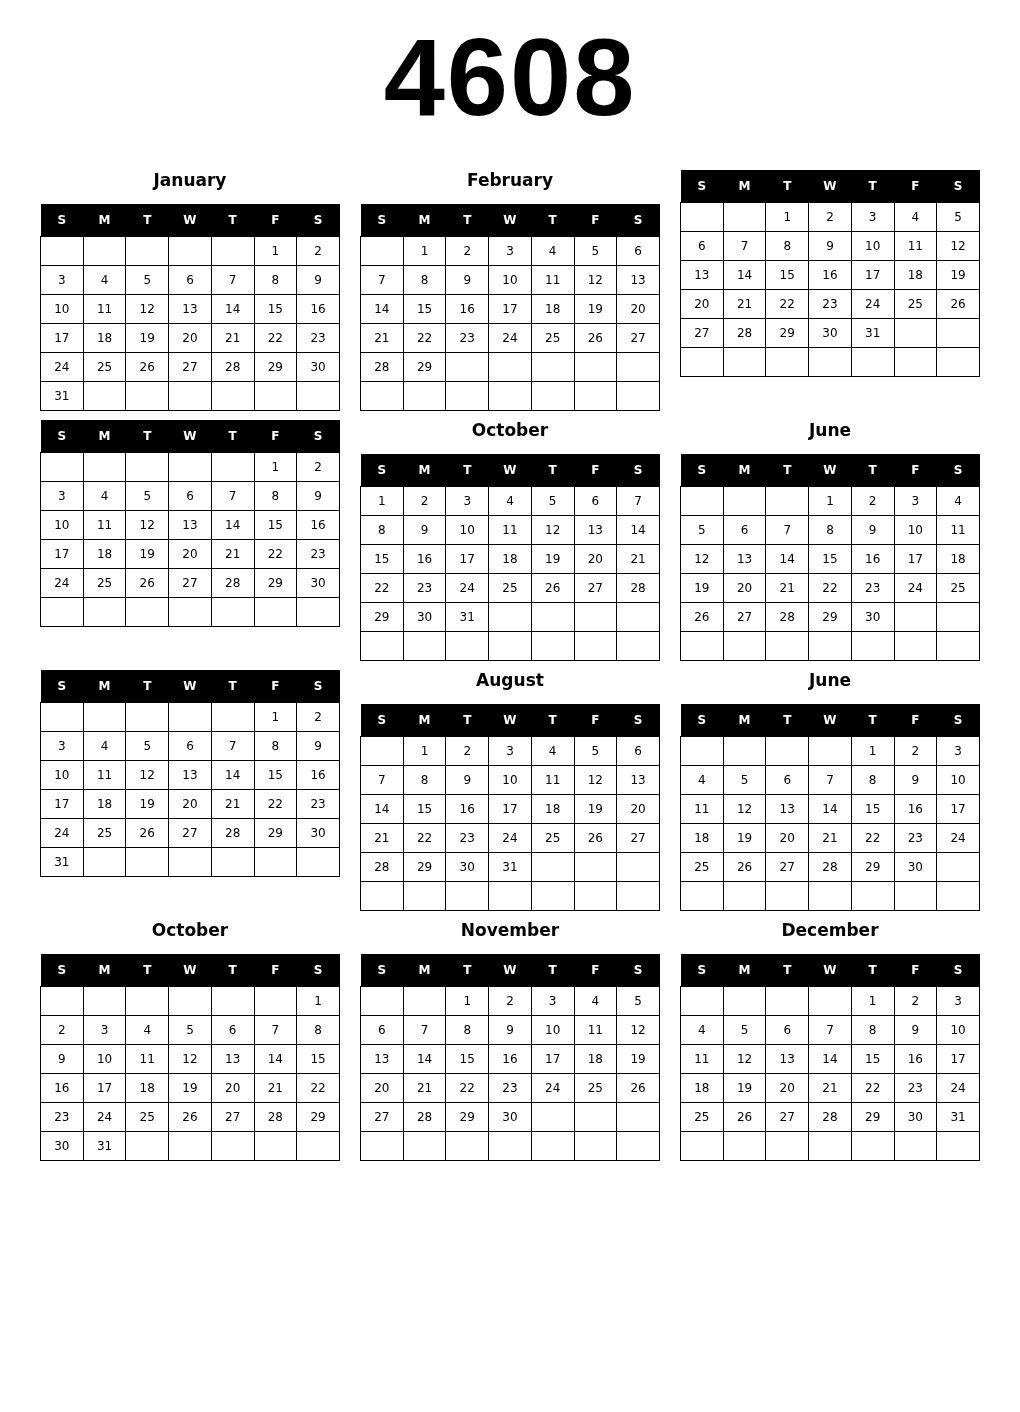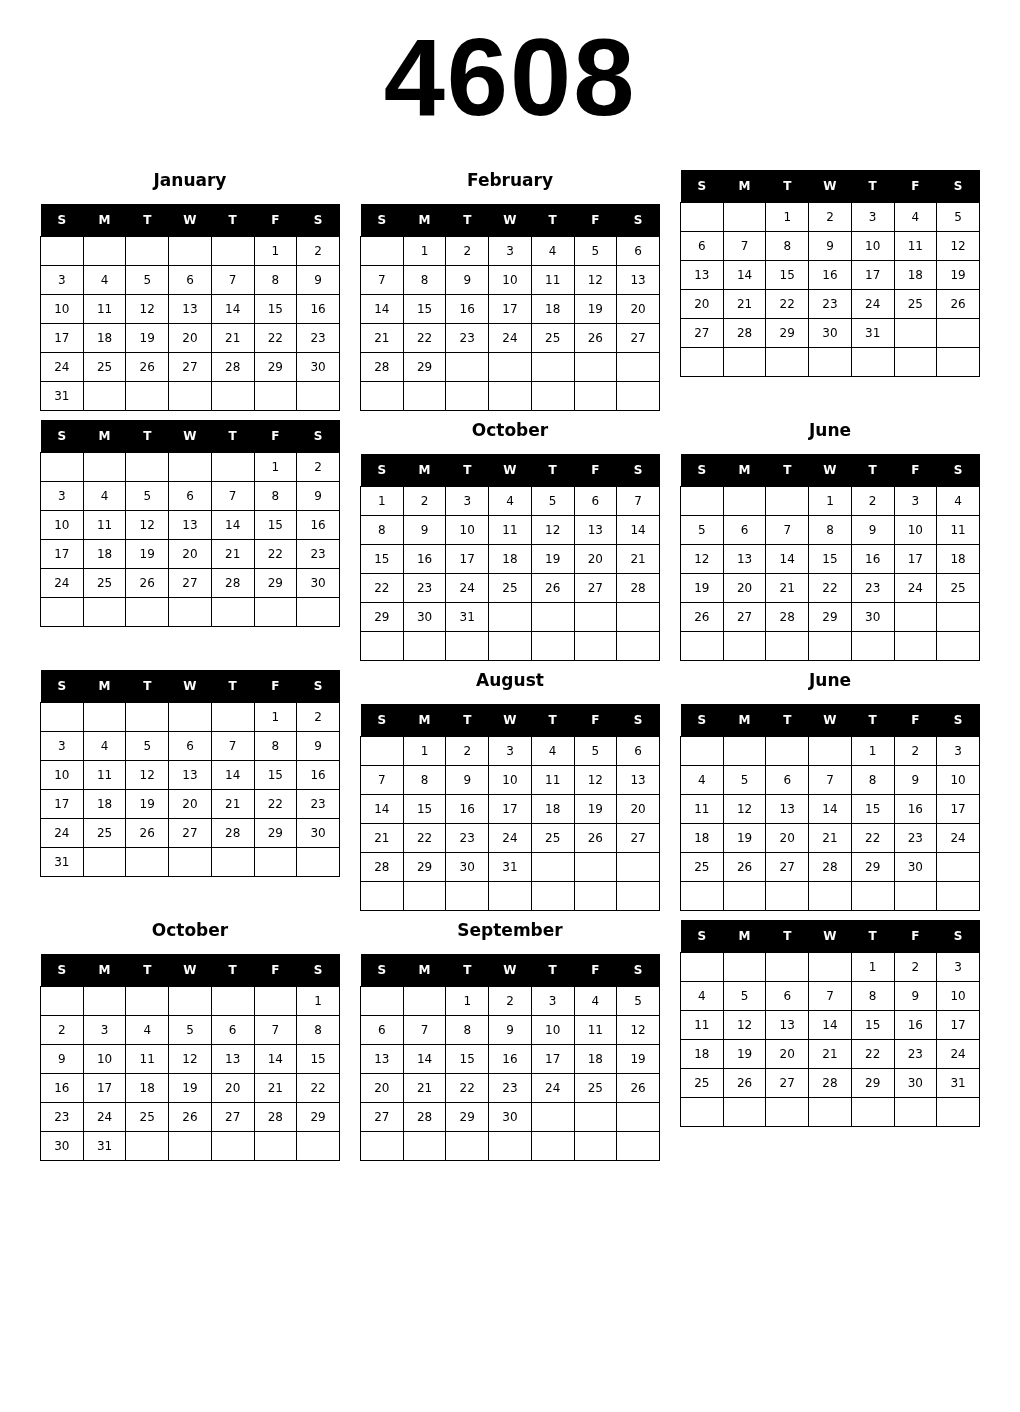--- a/index.html
+++ b/index.html
@@ -798,92 +798,93 @@
               <td class="empty"></td>
               <td class="empty"></td>
               <td class="empty"></td>
               <td class="empty"></td>
               <td class="empty"></td>
             </tr>
           </tbody>
         </table>
       </div>
       <div class="month-block">
-        <div class="month-name">September</div>
-        <table class="month-table">
-          <thead>
-            <tr>
-              <th>S</th>
-              <th>M</th>
-              <th>T</th>
-              <th>W</th>
-              <th>T</th>
-              <th>F</th>
-              <th>S</th>
-            </tr>
-          </thead>
-          <tbody>
-            <tr>
-              <td class="empty"></td>
-              <td class="empty"></td>
-              <td>1</td>
-              <td>2</td>
-              <td>3</td>
-              <td>4</td>
-              <td>5</td>
-            </tr>
-            <tr>
-              <td>6</td>
-              <td>7</td>
-              <td>8</td>
-              <td>9</td>
-              <td>10</td>
-              <td>11</td>
-              <td>12</td>
-            </tr>
-            <tr>
-              <td>13</td>
-              <td>14</td>
-              <td>15</td>
-              <td>16</td>
-              <td>17</td>
-              <td>18</td>
-              <td>19</td>
-            </tr>
-            <tr>
-              <td>20</td>
-              <td>21</td>
-              <td>22</td>
-              <td>23</td>
-              <td>24</td>
-              <td>25</td>
-              <td>26</td>
-            </tr>
-            <tr>
-              <td>27</td>
-              <td>28</td>
-              <td>29</td>
-              <td>30</td>
-              <td class="empty"></td>
-              <td class="empty"></td>
-              <td class="empty"></td>
-            </tr>
-            <tr>
-              <td class="empty"></td>
-              <td class="empty"></td>
-              <td class="empty"></td>
-              <td class="empty"></td>
-              <td class="empty"></td>
-              <td class="empty"></td>
-              <td class="empty"></td>
-            </tr>
-          </tbody>
-        </table>
-      </div>
-      <div class="month-block">
+        <div class="month-name">November</div>
+        <table class="month-table">
+          <thead>
+            <tr>
+              <th>S</th>
+              <th>M</th>
+              <th>T</th>
+              <th>W</th>
+              <th>T</th>
+              <th>F</th>
+              <th>S</th>
+            </tr>
+          </thead>
+          <tbody>
+            <tr>
+              <td class="empty"></td>
+              <td class="empty"></td>
+              <td>1</td>
+              <td>2</td>
+              <td>3</td>
+              <td>4</td>
+              <td>5</td>
+            </tr>
+            <tr>
+              <td>6</td>
+              <td>7</td>
+              <td>8</td>
+              <td>9</td>
+              <td>10</td>
+              <td>11</td>
+              <td>12</td>
+            </tr>
+            <tr>
+              <td>13</td>
+              <td>14</td>
+              <td>15</td>
+              <td>16</td>
+              <td>17</td>
+              <td>18</td>
+              <td>19</td>
+            </tr>
+            <tr>
+              <td>20</td>
+              <td>21</td>
+              <td>22</td>
+              <td>23</td>
+              <td>24</td>
+              <td>25</td>
+              <td>26</td>
+            </tr>
+            <tr>
+              <td>27</td>
+              <td>28</td>
+              <td>29</td>
+              <td>30</td>
+              <td class="empty"></td>
+              <td class="empty"></td>
+              <td class="empty"></td>
+            </tr>
+            <tr>
+              <td class="empty"></td>
+              <td class="empty"></td>
+              <td class="empty"></td>
+              <td class="empty"></td>
+              <td class="empty"></td>
+              <td class="empty"></td>
+              <td class="empty"></td>
+            </tr>
+          </tbody>
+        </table>
+      </div>
+      <div class="month-block">
+        <div class="month-name">December</div>
         <table class="month-table">
           <thead>
             <tr>
               <th>S</th>
               <th>M</th>
               <th>T</th>
               <th>W</th>
               <th>T</th>
               <th>F</th>
               <th>S</th>

